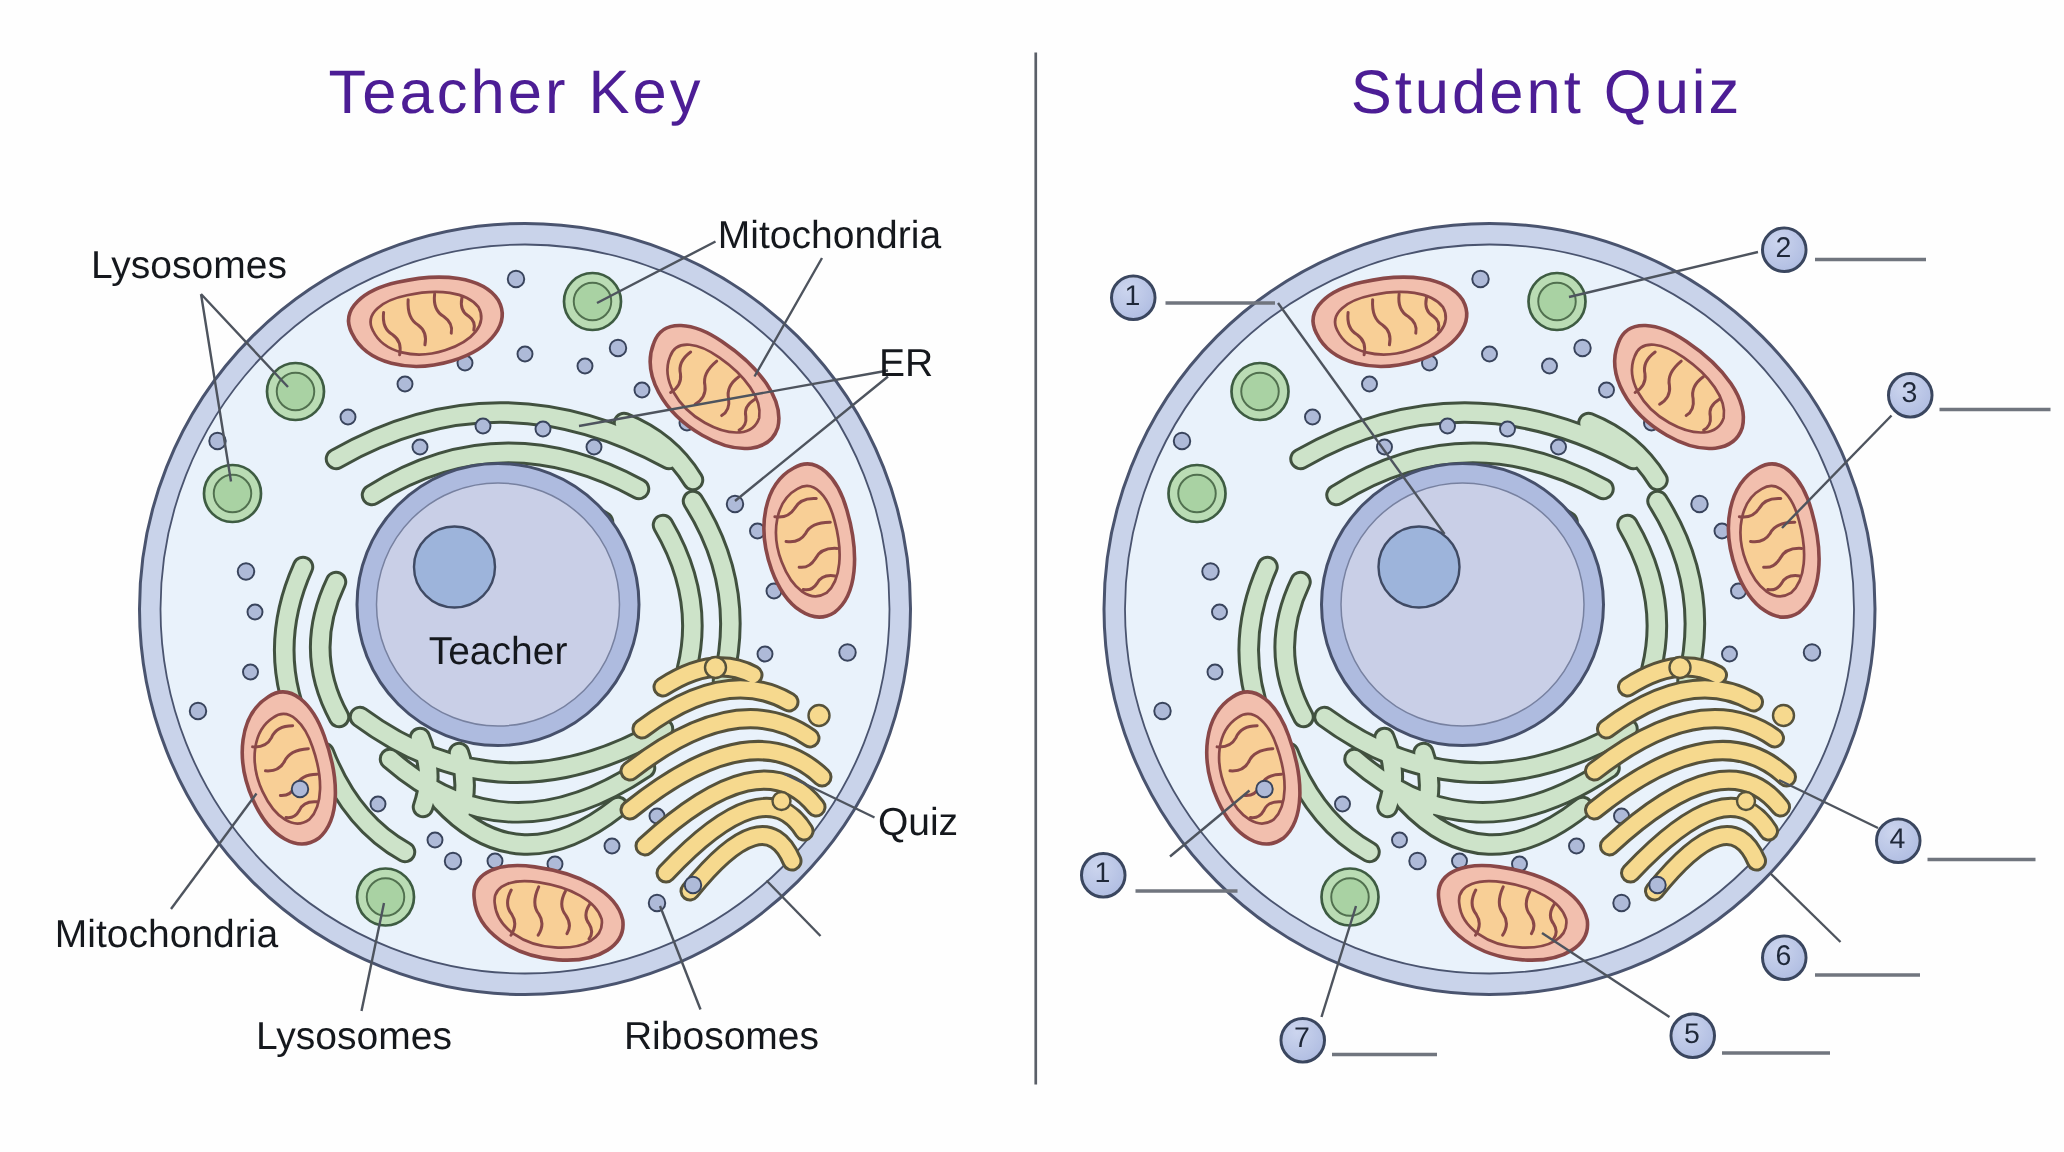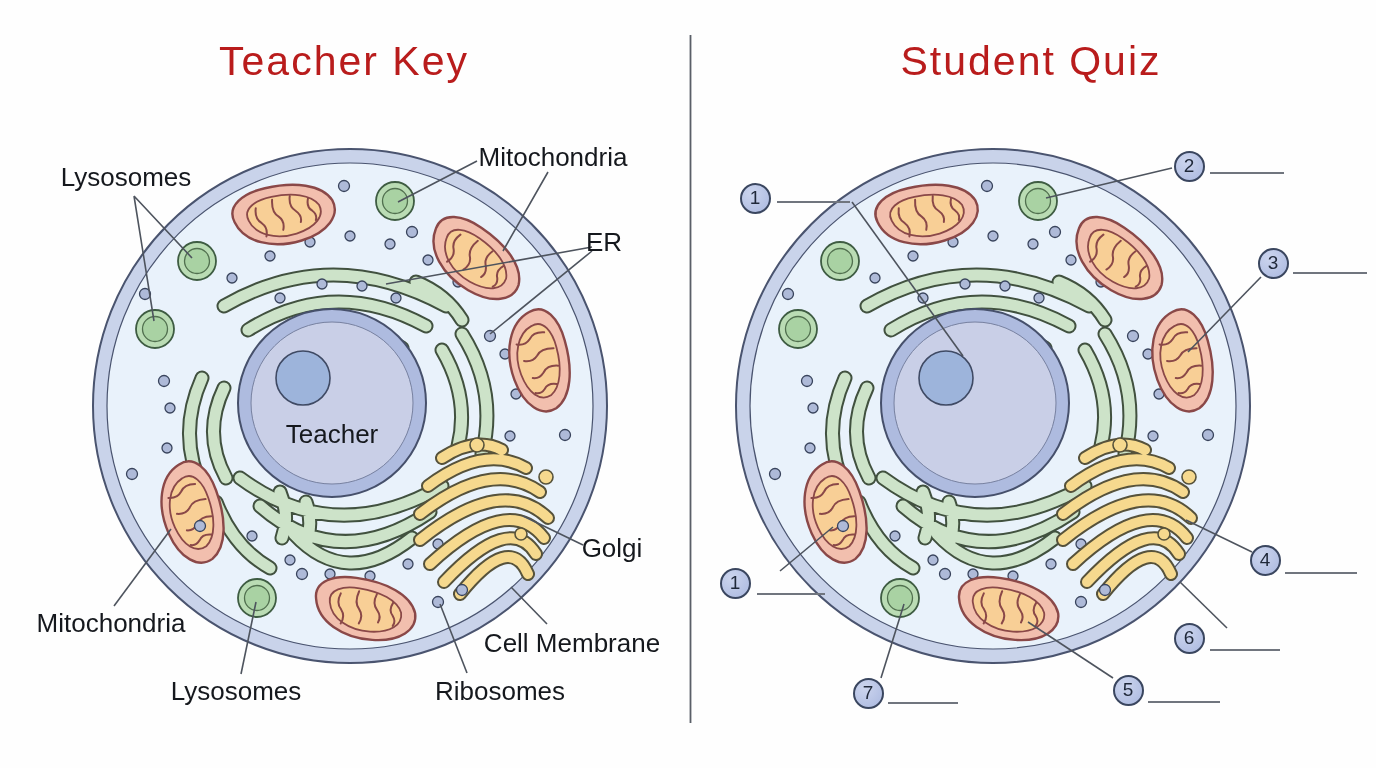--- a/index.html
+++ b/index.html
@@ -1,20 +1,20 @@
 <!DOCTYPE html>
 <html><head>
 <meta charset="utf-8">
 <style>
   html,body{margin:0;padding:0;background:#fefefe;}
   #stage{position:relative;width:1376px;height:768px;background:#fefefe;overflow:hidden;
          font-family:"Liberation Sans",sans-serif;}
   #art{position:absolute;left:0;top:0;}
   .panel-title{position:absolute;top:38px;font-size:41px;font-weight:400;letter-spacing:2px;
-               color:#b91c1c;text-align:center;white-space:nowrap;}
+               color:#4c1d95;text-align:center;white-space:nowrap;}
   #title-left{left:0;width:688px;}
   #title-right{left:690px;width:682px;}
   .cell-label{position:absolute;transform:translate(-50%,-50%);font-size:26px;color:#15181d;
               white-space:nowrap;}
   .marker{position:absolute;width:31px;height:31px;border-radius:50%;
           background:radial-gradient(circle at 35% 30%, #ccd5ee, #aab8df);
           border:2px solid #3a465f;box-sizing:border-box;display:flex;align-items:center;
           justify-content:center;font-size:19px;color:#1f2839;}
   
   .mem-outer{fill:#c9d3ea;stroke:#4a546f;stroke-width:2;}
@@ -169,23 +169,22 @@
     </g>
   </svg>
 
   <div id="title-left" class="panel-title">Teacher Key</div>
   <div id="title-right" class="panel-title">Student Quiz</div>
 
   <span class="cell-label" style="left:126px;top:177px;">Lysosomes</span>
   <span class="cell-label" style="left:553px;top:157px;">Mitochondria</span>
   <span class="cell-label" style="left:604px;top:242px;">ER</span>
   <span class="cell-label" style="left:332px;top:434px;">Teacher</span>
-  <span class="cell-label" style="left:612px;top:548px;">Golgi</span>
-  <span class="cell-label" style="left:572px;top:643px;">Cell Membrane</span>
-  <span class="cell-label" style="left:500px;top:691px;">Ribosomes</span>
+  <span class="cell-label" style="left:612px;top:548px;">Quiz</span>
+  <span class="cell-label" style="left:481px;top:691px;">Ribosomes</span>
   <span class="cell-label" style="left:111px;top:623px;">Mitochondria</span>
   <span class="cell-label" style="left:236px;top:691px;">Lysosomes</span>
 
   <div class="marker" style="left:739.5px;top:182.5px;">
     <span>1</span>
   </div>
   <div class="marker" style="left:1173.5px;top:150.5px;">
     <span>2</span>
   </div>
   <div class="marker" style="left:1257.5px;top:247.5px;">

